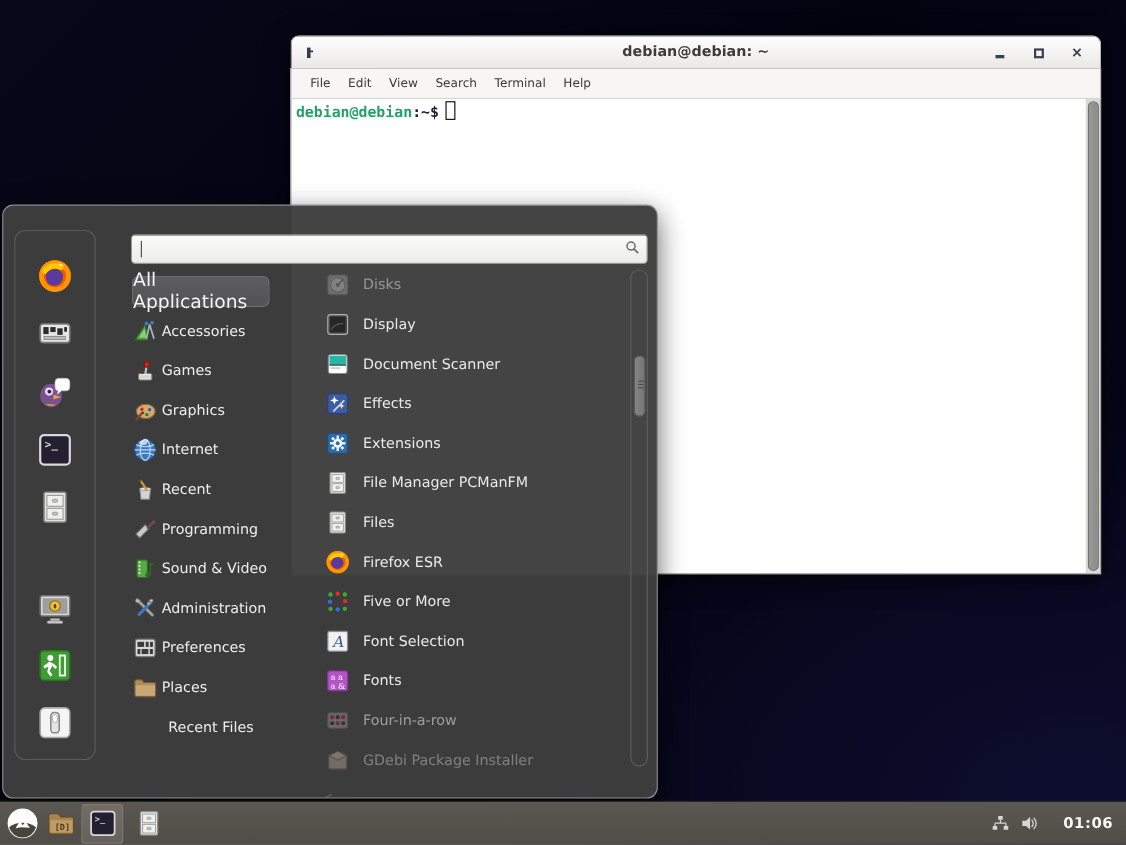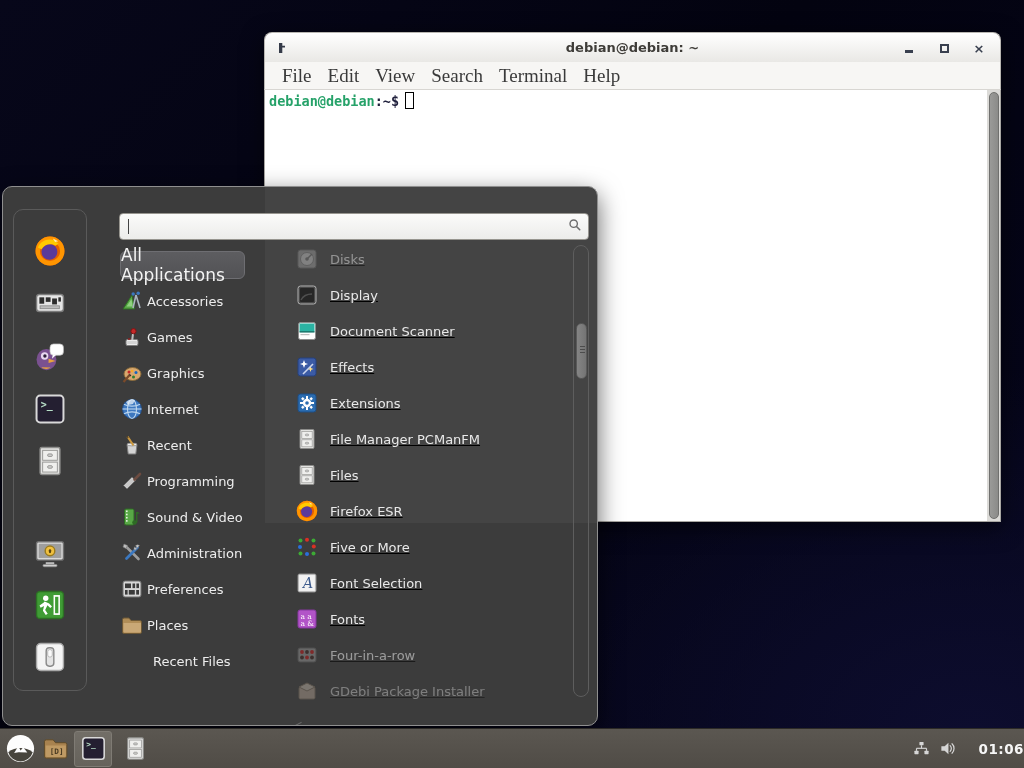--- a/index.html
+++ b/index.html
@@ -22,21 +22,21 @@
     background:#353b49; clip-path:polygon(0 0,55% 0,55% 28%,100% 28%,100% 45%,55% 45%,55% 100%,0 100%); }
   .title-text { flex:1; text-align:center; font-size:13px; font-weight:bold; color:#3e3c38; }
   .win-controls { position:absolute; right:14px; top:0; height:30px; display:flex; gap:21px; align-items:center; }
   .wc { width:14px; height:14px; display:flex; align-items:center; justify-content:center; cursor:default; }
   .wc-min i { display:block; width:8px; height:3px; background:#39404f; margin-top:6px; }
   .wc-max i { display:block; width:9px; height:9px; border:2px solid #39404f; }
   .wc-close { font-size:13px; font-weight:bold; color:#39404f; line-height:1; }
 
   .menubar { height:28px; background:#f7f6f4; border:1px solid #b9b7b2; border-top:none; border-bottom:1px solid #d8d6d2;
     display:flex; align-items:center; padding-left:9px; }
-  .menubar .mitem { font-size:19px; color:#3a3a3a; padding:0 8px; line-height:27px;font-family:Liberation Serif, serif; }
+  .menubar .mitem { font-size:11px; color:#3a3a3a; padding:0 8px; line-height:27px; }
 
   .term-body { position:relative; height:432px; background:#ffffff; border:1px solid #a8a6a2; border-top:none; }
   .prompt-line { position:absolute; left:4px; top:2px; font-family:"DejaVu Sans Mono", monospace;
     font-size:13.5px; font-weight:bold; white-space:pre; }
   .p-user { color:#26a269; }
   .p-rest { color:#20203c; }
   .term-cursor { display:inline-block; width:9px; height:17px; border:1.5px solid #000;
     vertical-align:-3px; margin-left:6px; }
   .term-scrollbar { position:absolute; top:0; right:0; width:13px; height:100%; background:#dcdbd8; }
   .term-thumb { position:absolute; top:2px; left:1.5px; width:10px; height:427px;
@@ -67,21 +67,21 @@
   .all-apps-btn { width:125px; height:28px; margin-bottom:4px;
     background:linear-gradient(#5d5d60,#525255); border:1px solid #6e6e72; border-radius:6px;
     color:#f4f4f4; font-size:17px; display:flex; align-items:center; justify-content:center; cursor:default; }
   .cat-row { height:36px; display:flex; align-items:center; gap:3px; cursor:default; }
   .cat-row .ic { width:24px; height:24px; flex:0 0 auto; }
   .cat-row .ic svg { width:24px; height:24px; }
   .cat-row .lbl { font-size:13px; color:#ededed; }
   .cat-row.no-icon { padding-left:33px; }
 
   .app-list { position:absolute; left:262px; top:54px; width:306px; height:460px; overflow:hidden; }
-  .app-row { height:36px; display:flex; align-items:center; gap:11px; padding-left:30px; cursor:default;text-decoration:underline; }
+  .app-row { height:36px; display:flex; align-items:center; gap:11px; padding-left:30px; cursor:default; }
   .app-row .ic { width:24px; height:24px; flex:0 0 auto; }
   .app-row .ic svg { width:24px; height:24px; }
   .app-row .lbl { font-size:13px; color:#e9e9e9; }
   .app-row.dim1 { opacity:.48; }
   .app-row.dim2 { opacity:.55; }
   .app-row.dim3 { opacity:.38; }
 
   .menu-scroll-track { position:absolute; left:570px; top:58px; width:16px; height:452px;
     border:1px solid #5e5e5e; border-radius:8px; }
   .menu-scroll-thumb { position:absolute; left:572.5px; top:136px; width:11px; height:56px;
@@ -96,21 +96,21 @@
     background:linear-gradient(#5b5751,#504c46); border-top:1px solid #2c2a26;
     display:flex; align-items:center; }
   .tb-item { height:36px; display:flex; align-items:center; justify-content:center; cursor:default; }
   .tb-menu { width:36px; margin-left:2px; }
   .tb-menu svg { width:29px; height:29px; }
   .tb-launch { width:34px; }
   .tb-launch svg { width:27px; height:27px; }
   .tb-win { width:38px; margin:0 2px; border-radius:3px; }
   .tb-win.active { background:linear-gradient(#726e67,#66625b); border:1px solid #7f7b74; }
   .tb-win svg { width:27px; height:27px; }
-  .tray { margin-left:auto; display:flex; align-items:center; gap:23px; padding-right:0; }
+  .tray { margin-left:auto; display:flex; align-items:center; gap:23px; padding-right:12px; }
   .tray svg { width:17px; height:17px; }
   .clock { font-size:13.5px; font-weight:bold; color:#f6f6f6; letter-spacing:.5px; }
 </style>
 </head>
 <body>
 
 <div class="screen">
 
   <div class="terminal">
     <div class="titlebar">

